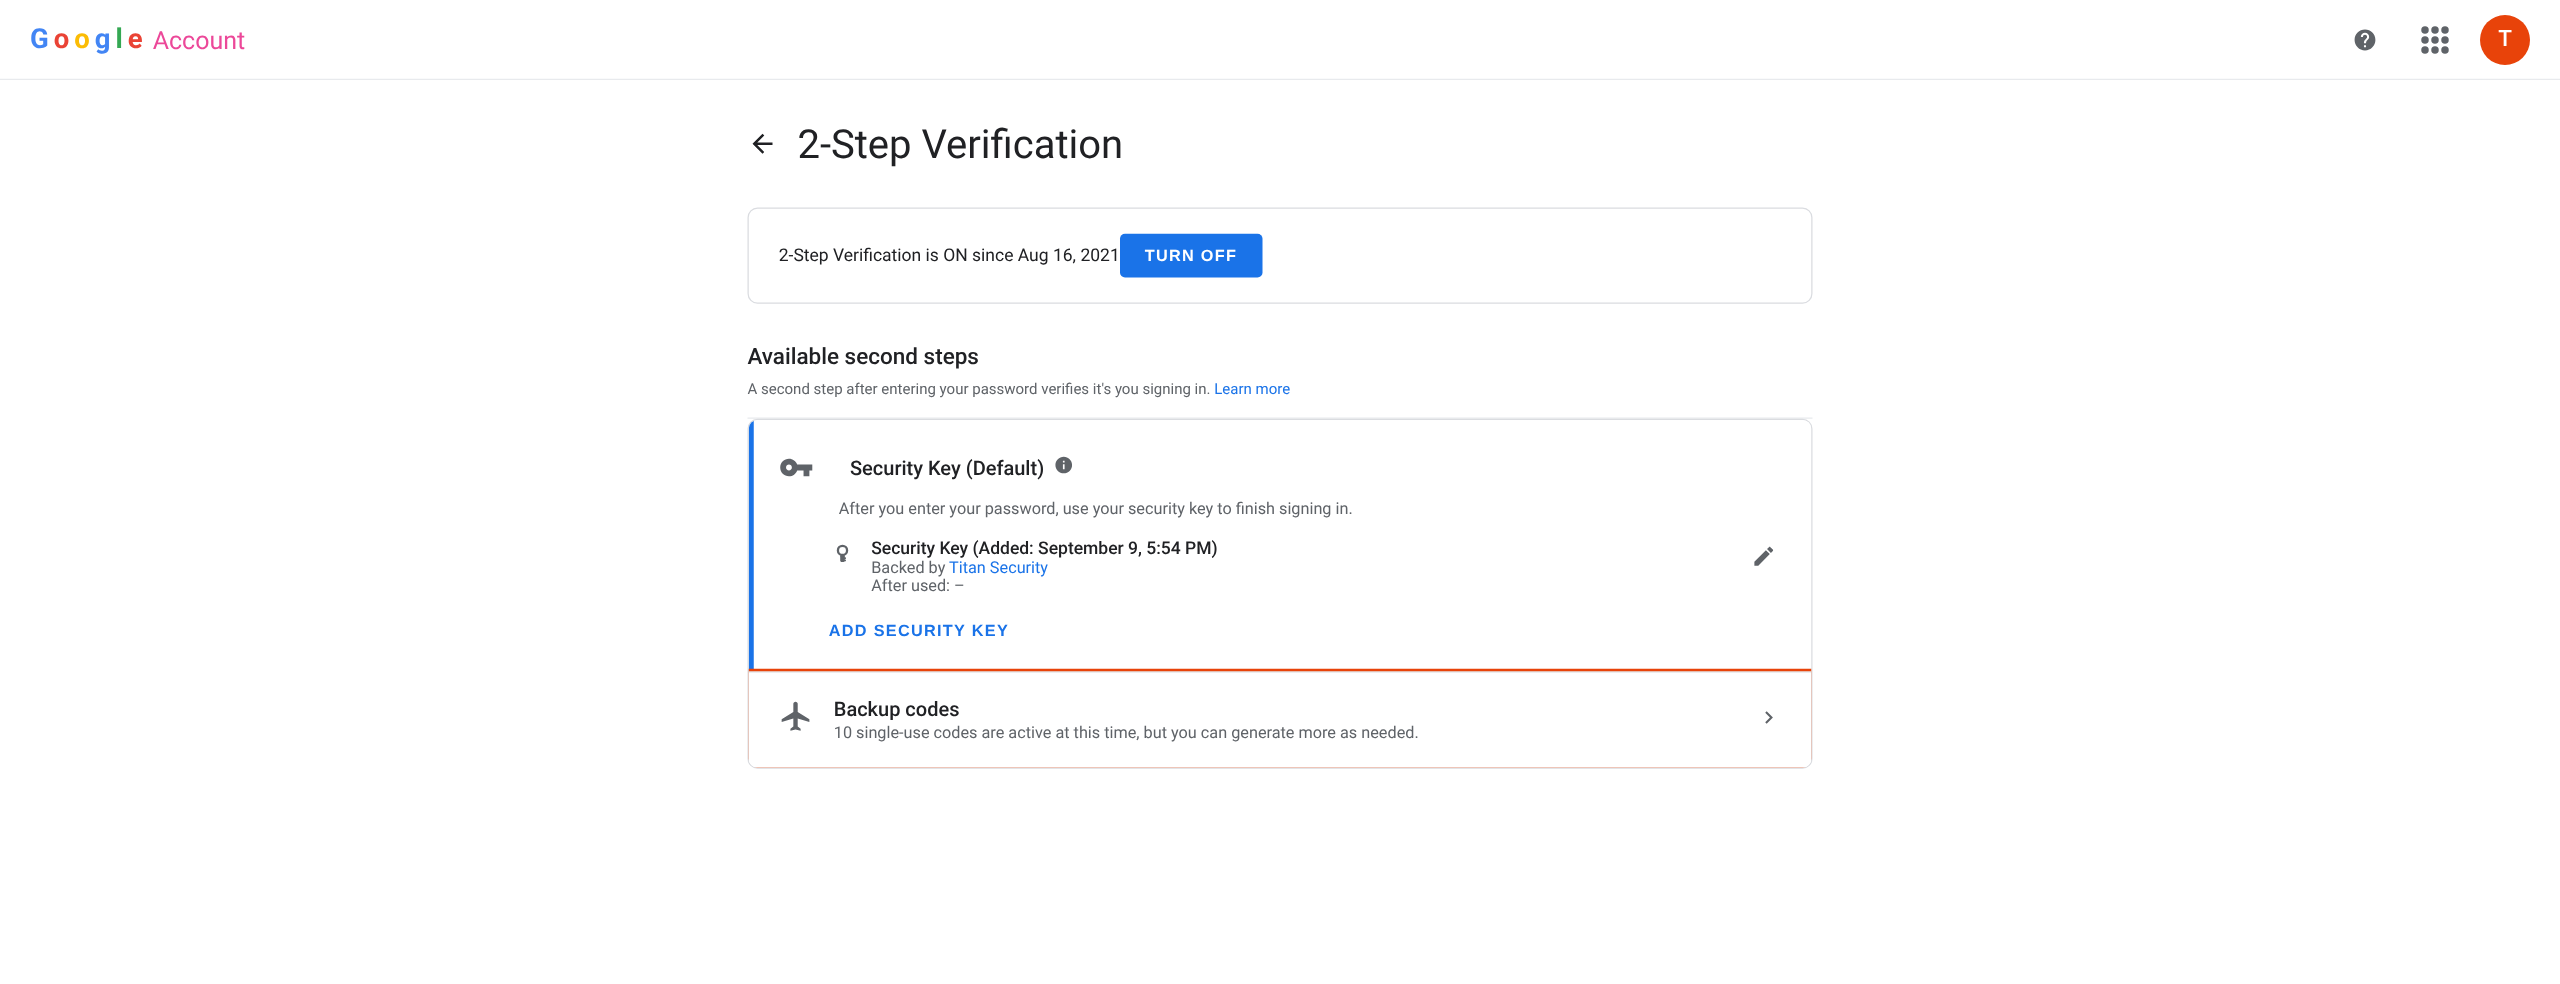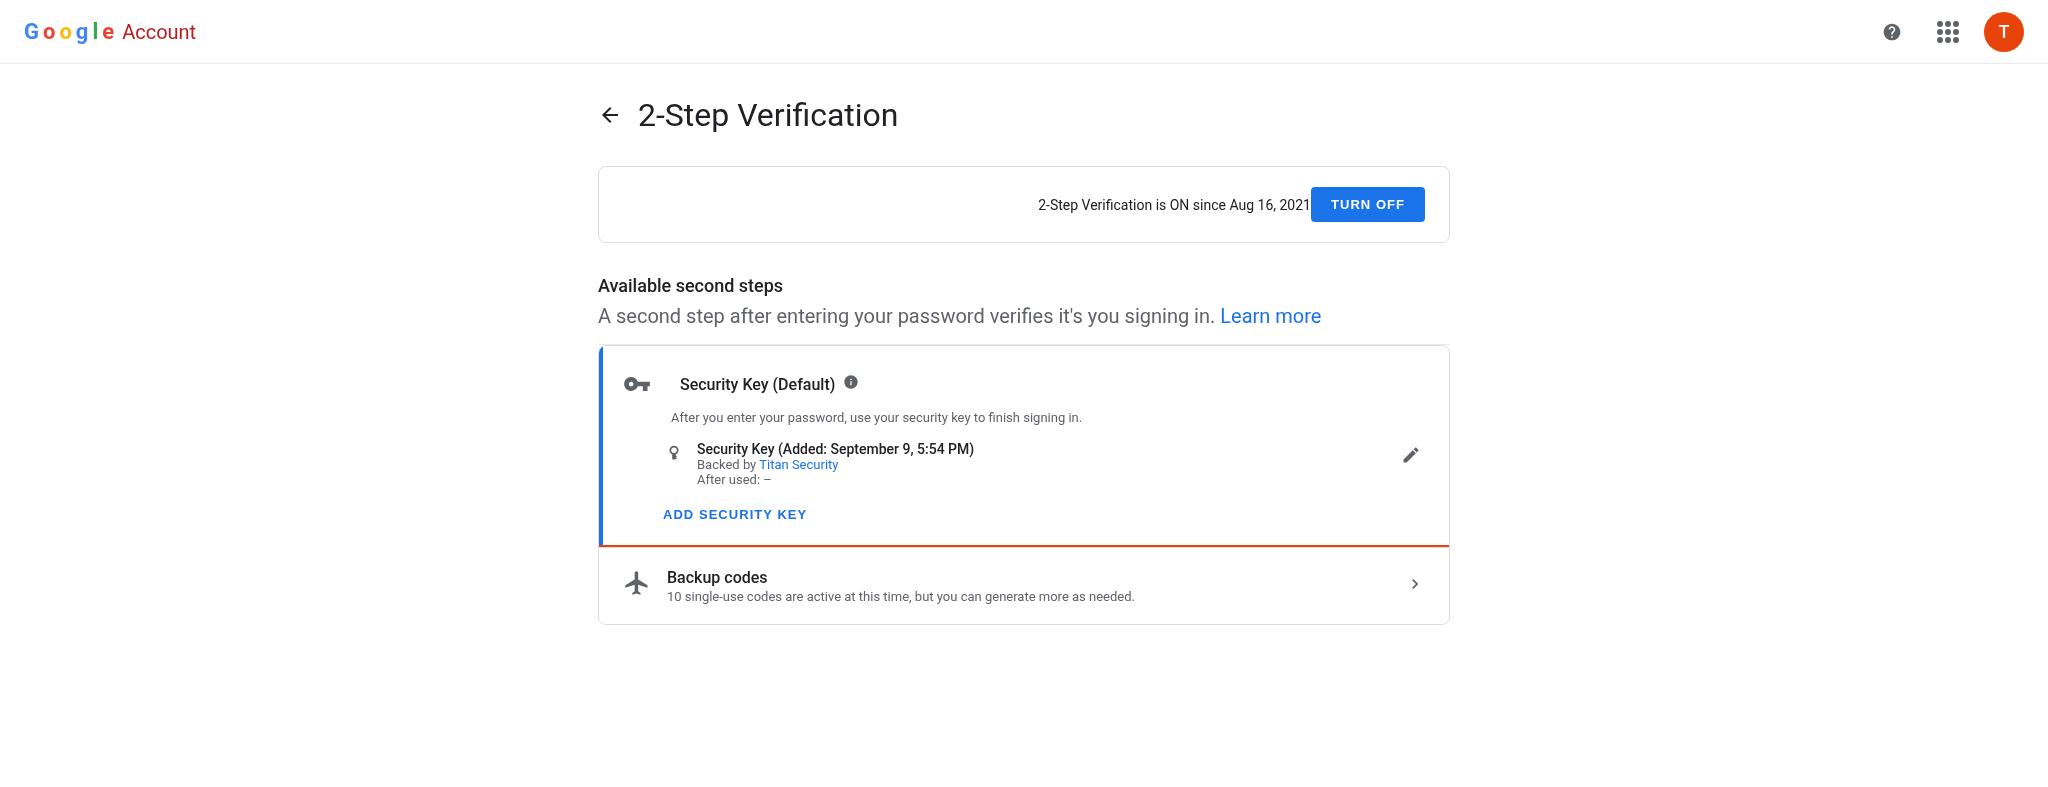--- a/index.html
+++ b/index.html
@@ -34,21 +34,21 @@
       font-weight: 700;
       line-height: 1;
     }
     .g-blue { color: #4285F4; }
     .g-red { color: #EA4335; }
     .g-yellow { color: #FBBC05; }
     .g-green { color: #34A853; }
 
     .account-text {
       font-size: 20px;
-      color: #b91c1c;
+      color: #ec4899;
       font-weight: 400;
       letter-spacing: 0;
     }
 
     .header-right {
       display: flex;
       align-items: center;
       gap: 16px;
     }
     .icon-btn {
@@ -108,21 +108,21 @@
       color: #202124;
     }
 
     
     .status-card {
       border: 1px solid #dadce0;
       border-radius: 8px;
       padding: 20px 24px;
       display: flex;
       align-items: center;
-      justify-content: flex-end;
+      justify-content: flex-start;
       margin-bottom: 32px;
     }
     .status-text {
       font-size: 14px;
       color: #202124;
     }
     .turn-off-btn {
       background: #1a73e8;
       color: #fff;
       border: none;
@@ -136,21 +136,21 @@
     }
 
     
     .section-title {
       font-size: 18px;
       font-weight: 500;
       color: #202124;
       margin-bottom: 8px;
     }
     .section-desc {
-      font-size: 20px;
+      font-size: 12px;
       color: #5f6368;
       margin-bottom: 16px;
     }
     .section-desc a {
       color: #1a73e8;
       text-decoration: none;
     }
 
     .divider {
       border: none;

